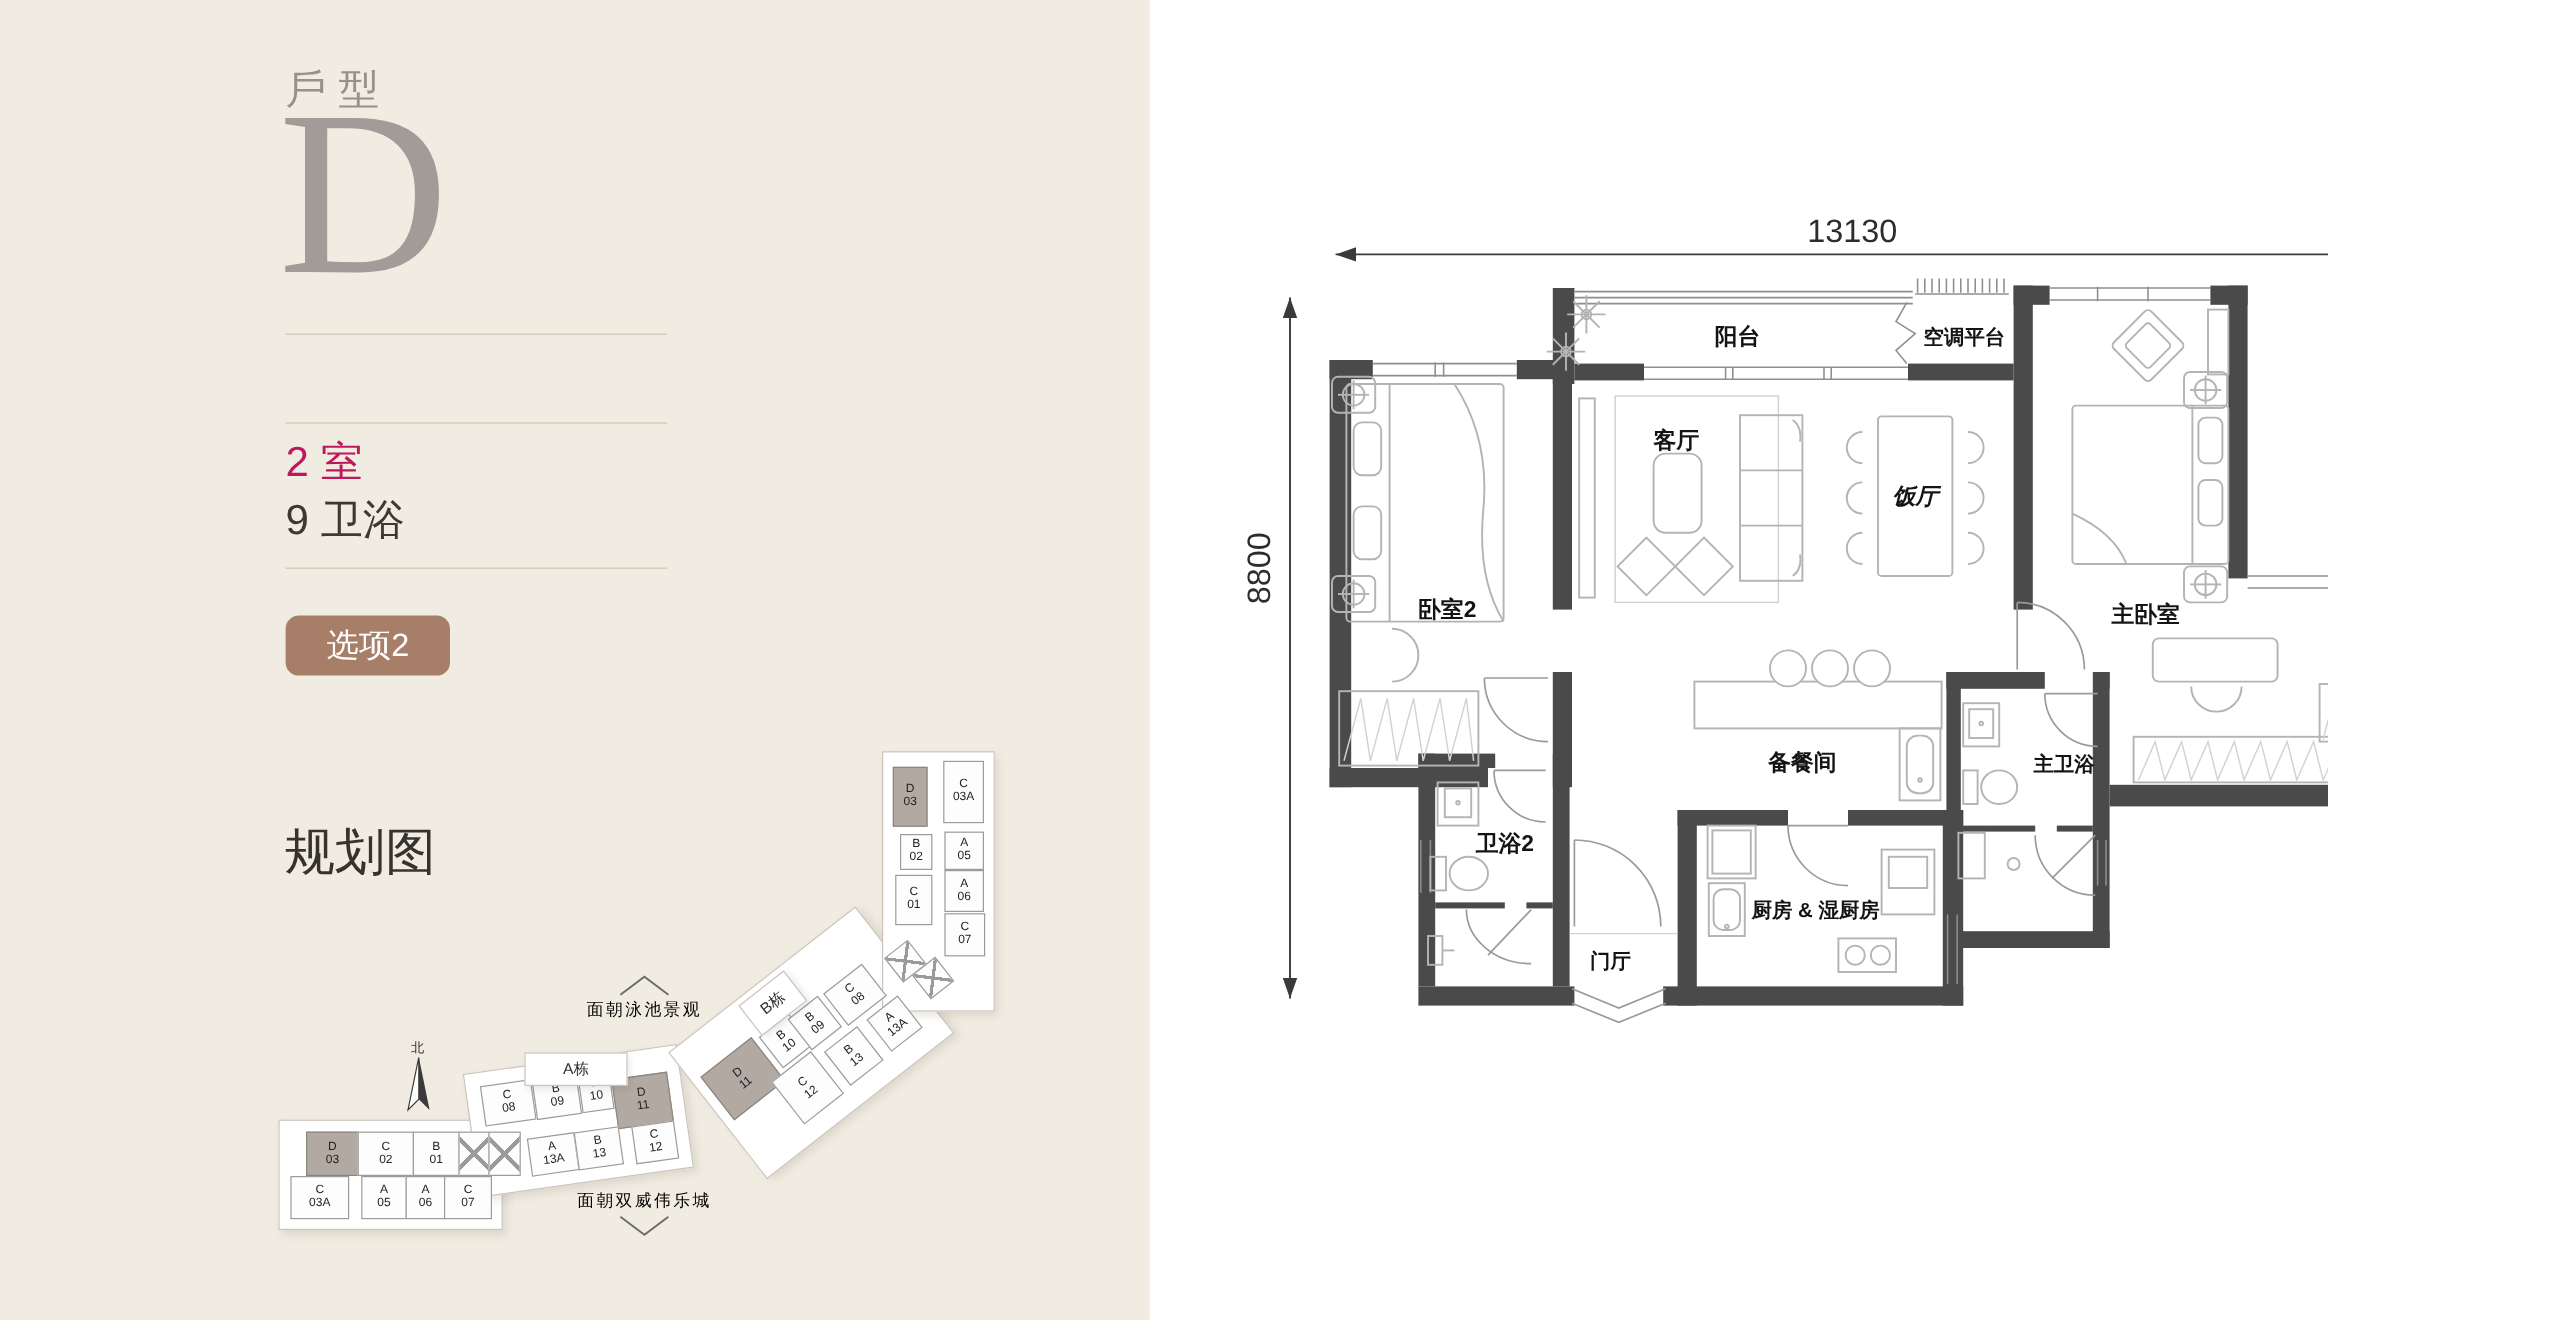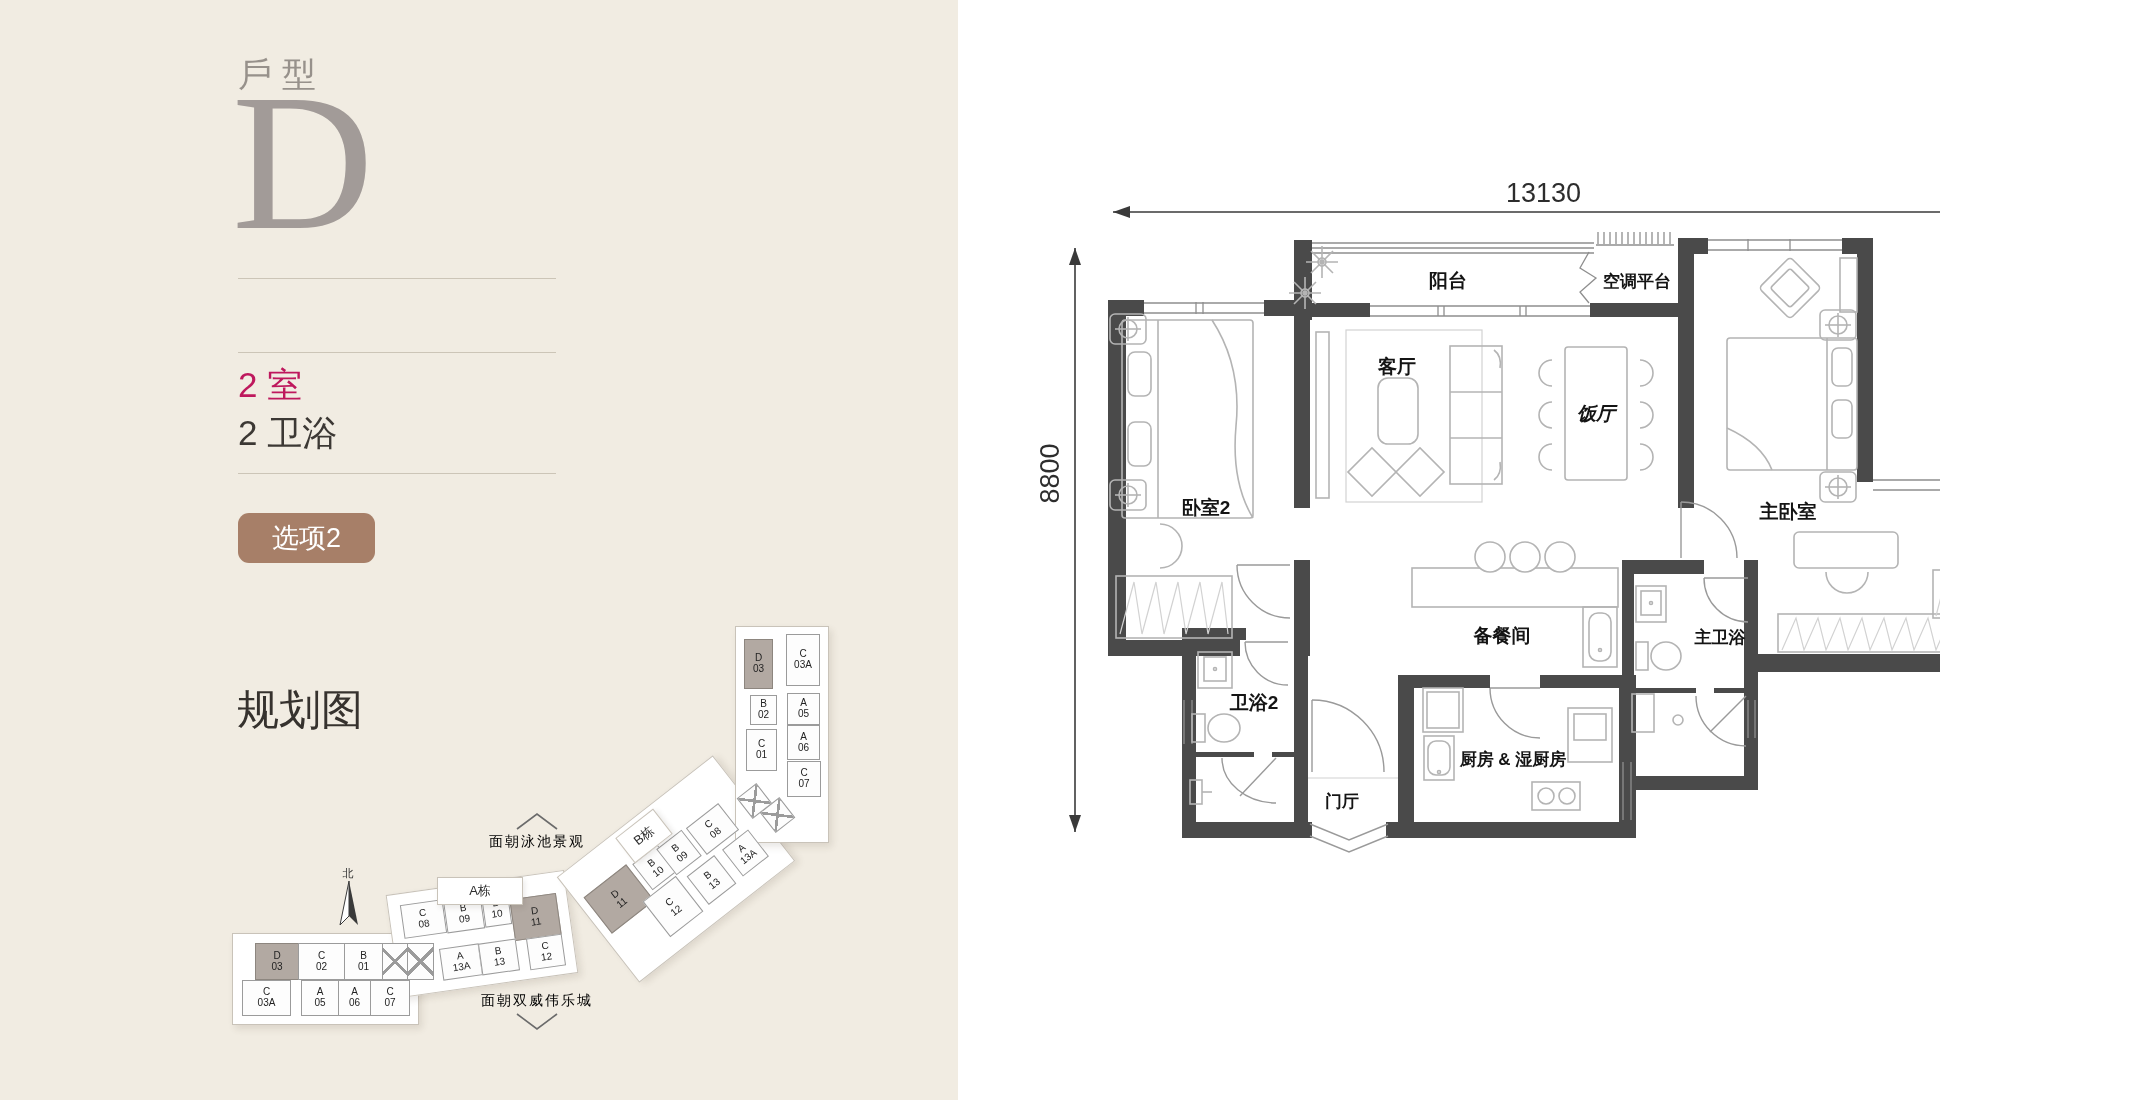--- a/index.html
+++ b/index.html
@@ -62,21 +62,21 @@
 <body>
 
 <div class="stage">
 
   <div class="left-panel">
     <div class="unit-type-label">戶型</div>
     <div class="unit-type-letter">D</div>
     <div class="rule rule1"></div>
     <div class="rule rule2"></div>
     <div class="rooms-text">2 室</div>
-    <div class="baths-text">2 卫浴</div>
+    <div class="baths-text">9 卫浴</div>
     <div class="rule rule3"></div>
     <button class="option-badge">选项2</button>
     <div class="siteplan-title">规划图</div>
 
     <div class="site-plan">
 
       <div class="sp-foot" style="left:-8px;top:303px;width:185px;height:90px;"></div>
       <div class="sp-foot" style="left:152px;top:252px;width:178px;height:102px;transform:rotate(-8deg);"></div>
       <div class="sp-foot" style="left:337px;top:172px;width:196px;height:132px;transform:rotate(-38deg);"></div>
       <div class="sp-foot" style="left:495px;top:-4px;width:92px;height:215px;"></div>

